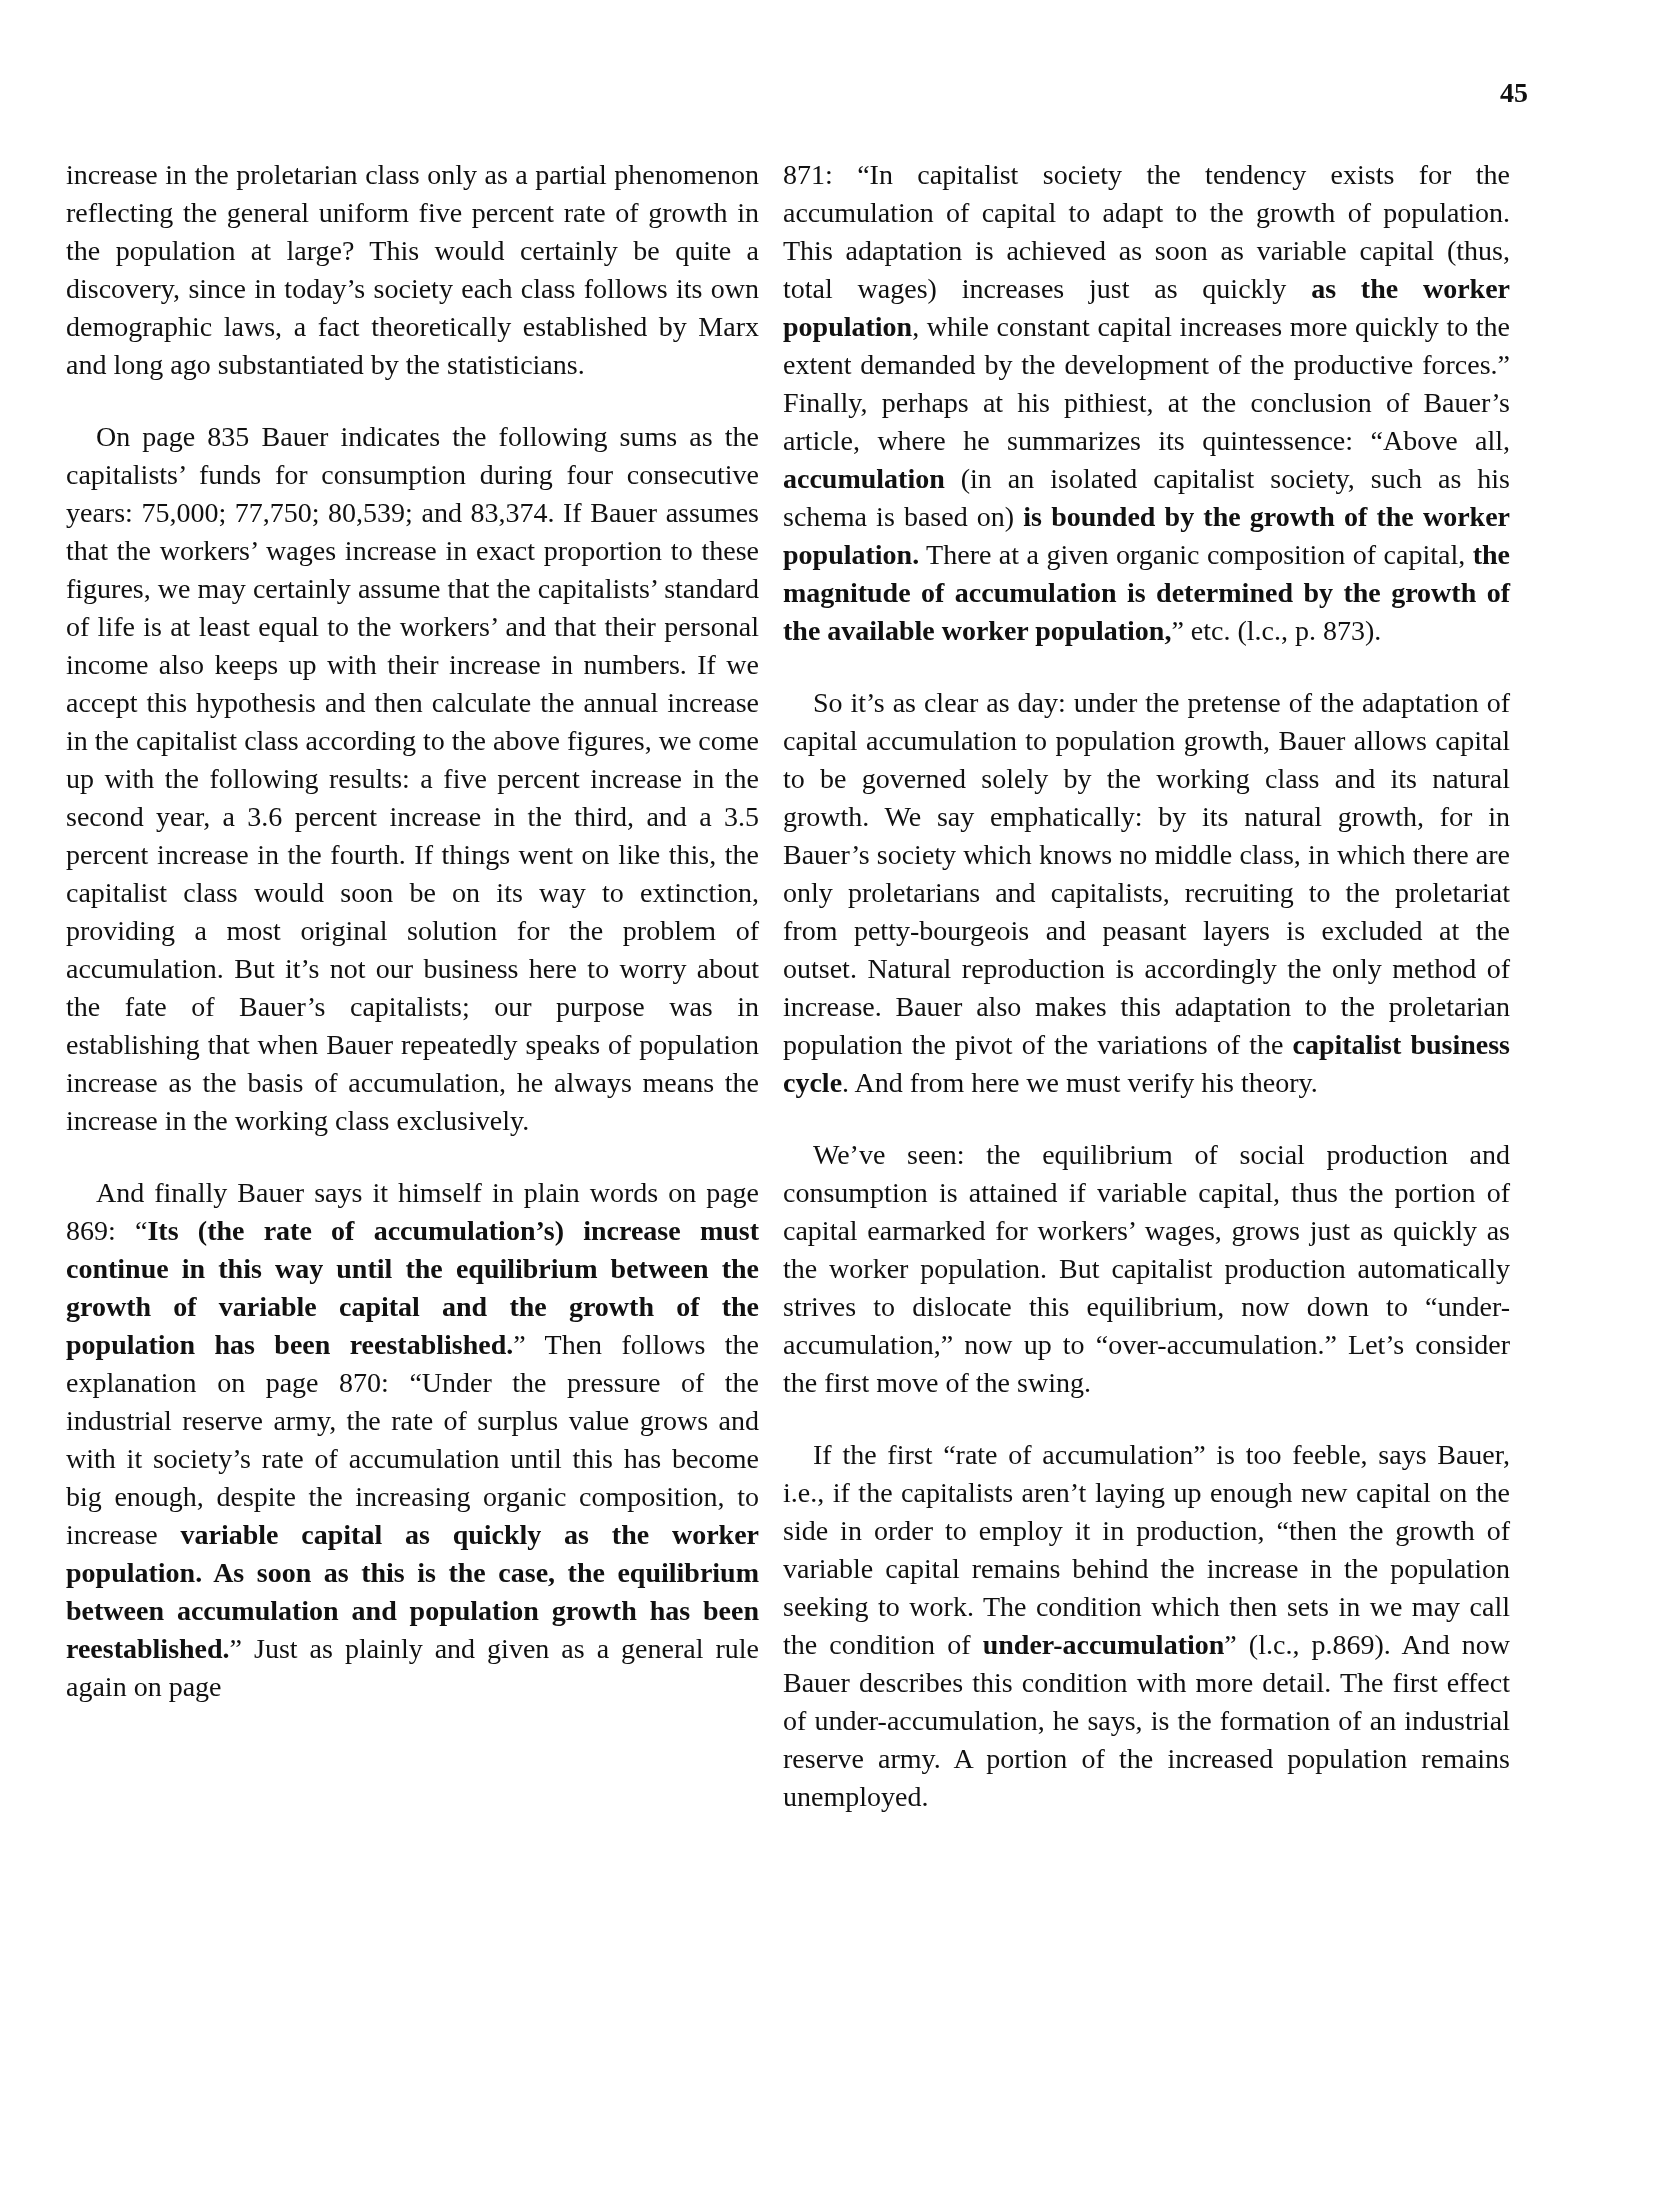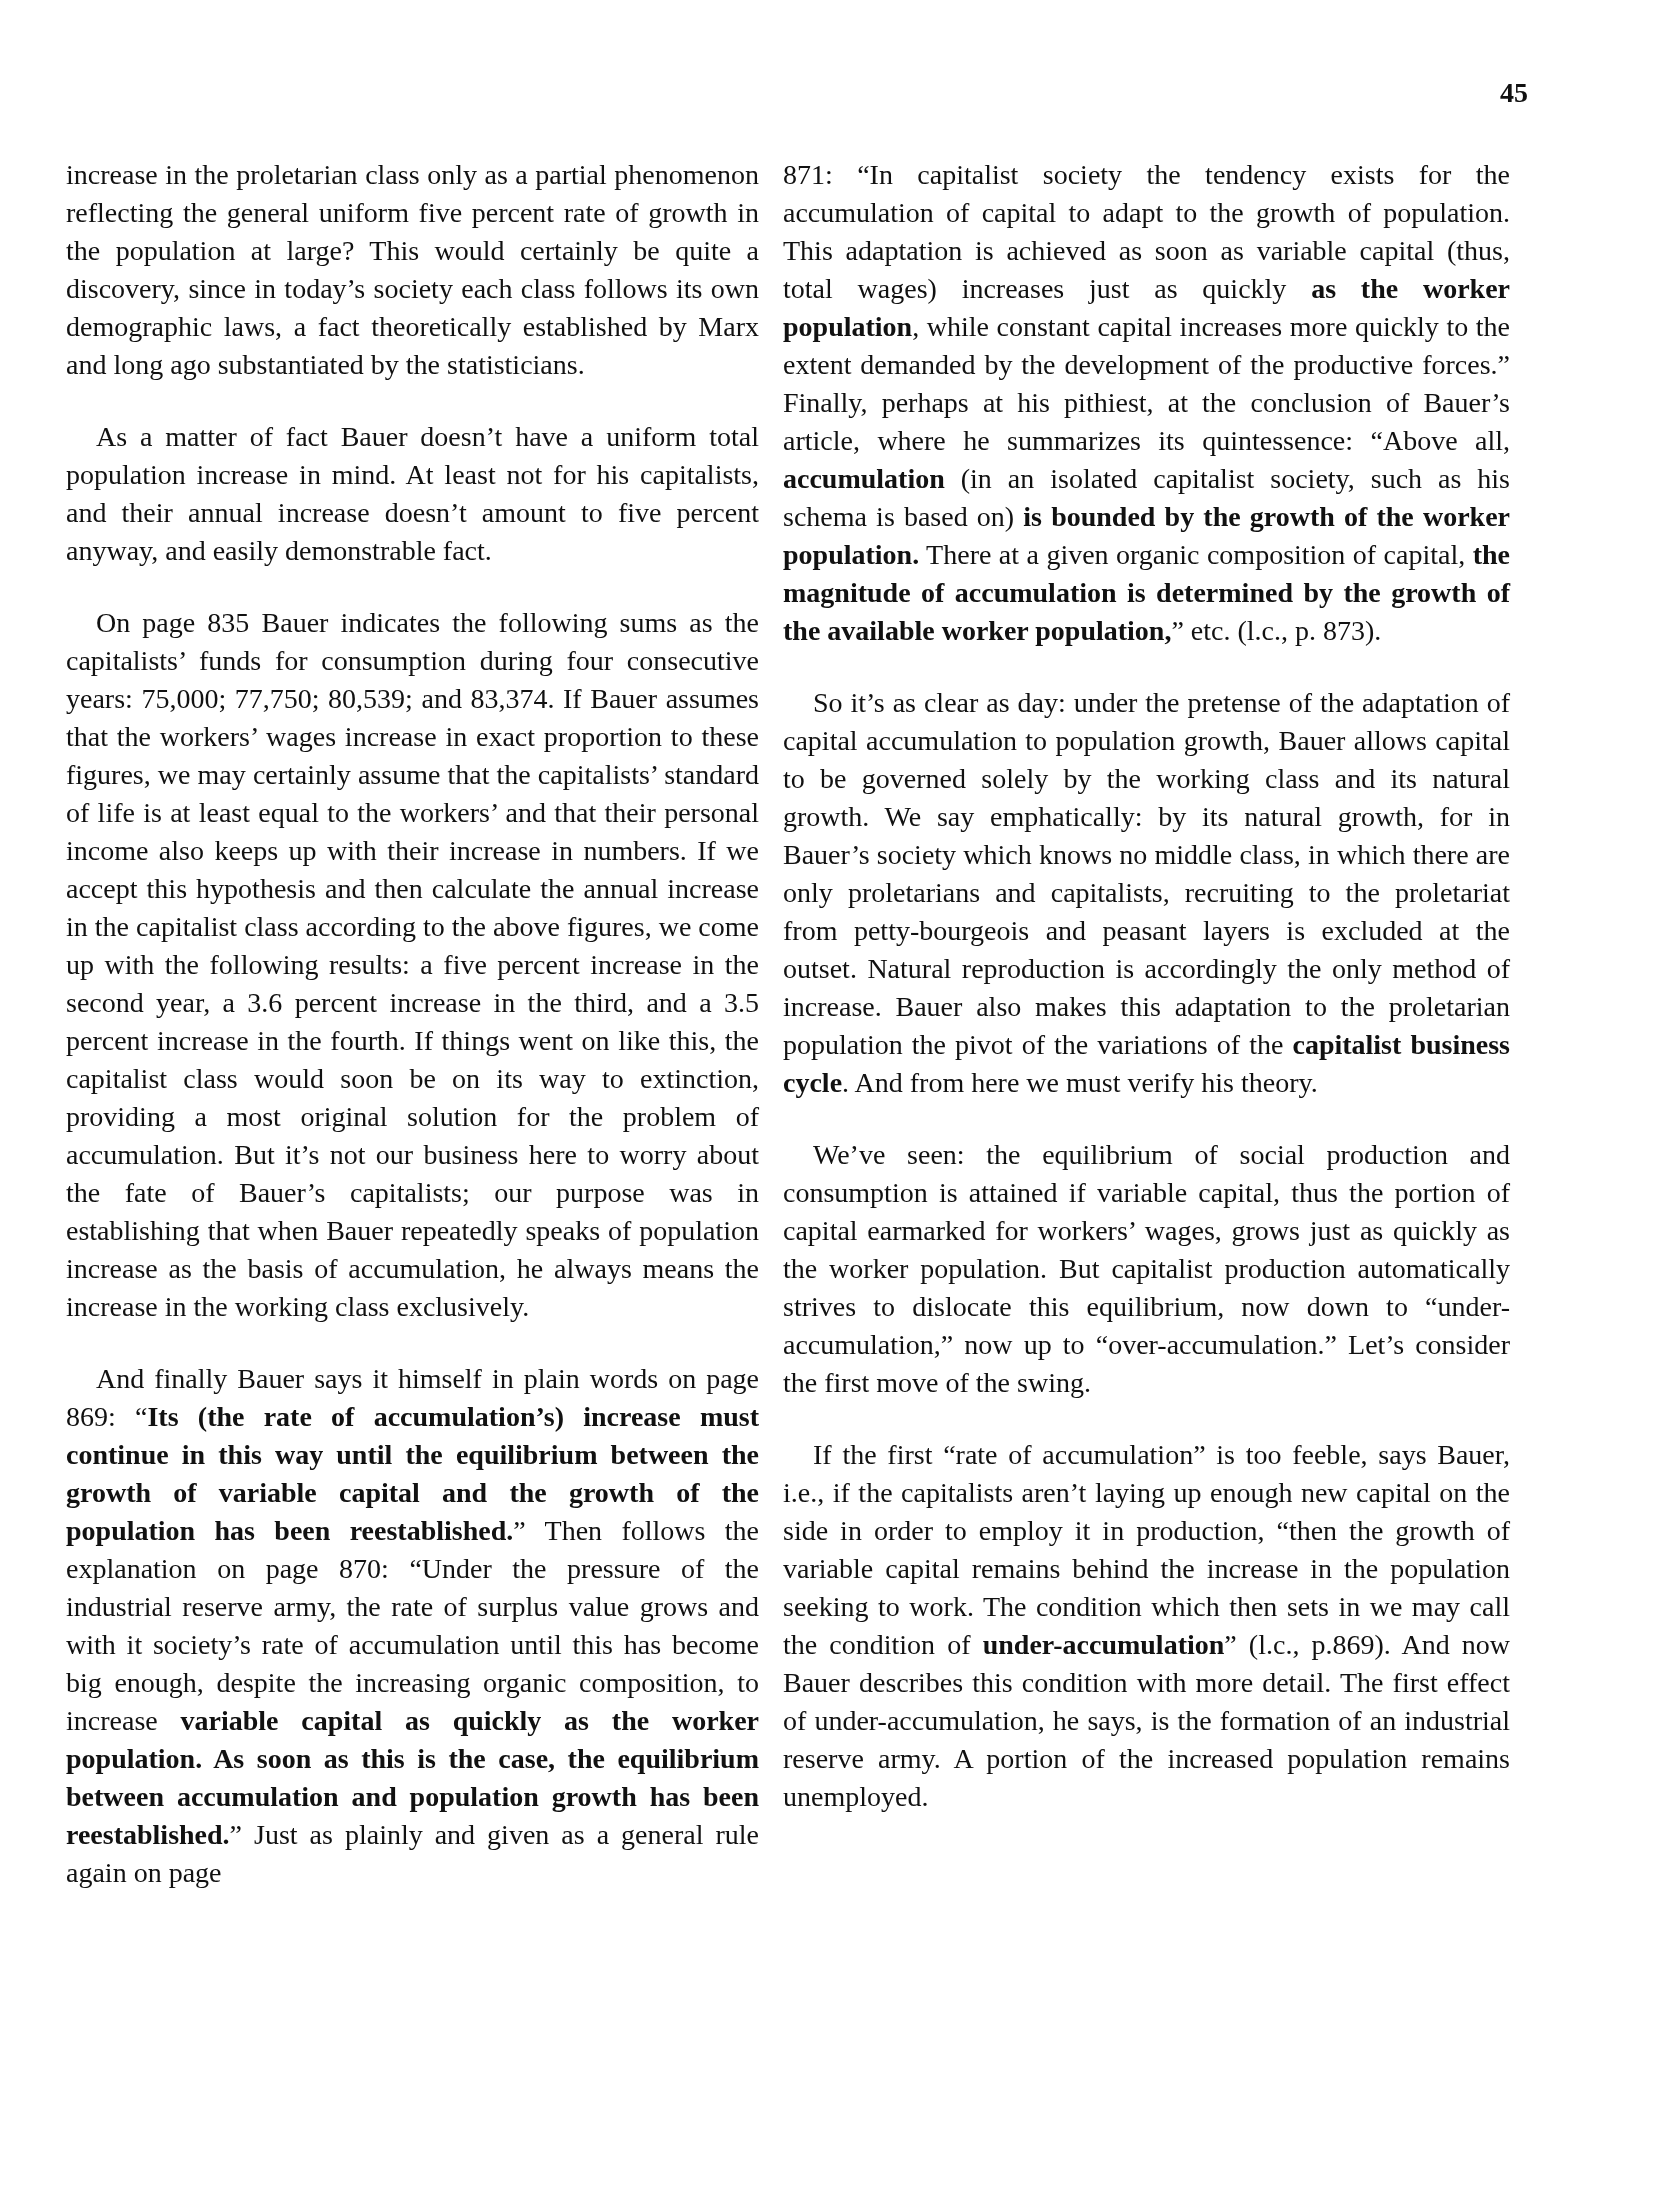--- a/index.html
+++ b/index.html
@@ -26,21 +26,20 @@
   .para:last-child { margin-bottom: 14px; }
   .seg-bold { font-weight: bold; }
 </style>
 </head>
 <body>
 
 <div class="page-number">45</div>
 
 <div class="column col-left">
   <p class="para"><span class="seg">increase in the proletarian class only as a partial phenomenon reflecting the general uniform five percent rate of growth in the population at large? This would certainly be quite a discovery, since in today’s society each class follows its own demographic laws, a fact theoretically established by Marx and long ago substantiated by the statisticians.</span></p>
-  <p class="para indent"><span class="seg">As a matter of fact Bauer doesn’t have a uniform total population increase in mind. At least not for his capitalists, and their annual increase doesn’t amount to five percent anyway, and easily demonstrable fact.</span></p>
   <p class="para indent"><span class="seg">On page 835 Bauer indicates the following sums as the capitalists’ funds for consumption during four consecutive years: 75,000; 77,750; 80,539; and 83,374. If Bauer assumes that the workers’ wages increase in exact proportion to these figures, we may certainly assume that the capitalists’ standard of life is at least equal to the workers’ and that their personal income also keeps up with their increase in numbers. If we accept this hypothesis and then calculate the annual increase in the capitalist class according to the above figures, we come up with the following results: a five percent increase in the second year, a 3.6 percent increase in the third, and a 3.5 percent increase in the fourth. If things went on like this, the capitalist class would soon be on its way to extinction, providing a most original solution for the problem of accumulation. But it’s not our business here to worry about the fate of Bauer’s capitalists; our purpose was in establishing that when Bauer repeatedly speaks of population increase as the basis of accumulation, he always means the increase in the working class exclusively.</span></p>
   <p class="para indent"><span class="seg">And finally Bauer says it himself in plain words on page 869: “</span><span class="seg-bold">Its (the rate of accumulation’s) increase must continue in this way until the equilibrium between the growth of variable capital and the growth of the population has been reestablished.</span><span class="seg">” Then follows the explanation on page 870: “Under the pressure of the industrial reserve army, the rate of surplus value grows and with it society’s rate of accumulation until this has become big enough, despite the increasing organic composition, to increase </span><span class="seg-bold">variable capital as quickly as the worker population. As soon as this is the case, the equilibrium between accumulation and population growth has been reestablished.</span><span class="seg">” Just as plainly and given as a general rule again on page</span></p>
 </div>
 
 <div class="column col-right">
   <p class="para"><span class="seg">871: “In capitalist society the tendency exists for the accumulation of capital to adapt to the growth of population. This adaptation is achieved as soon as variable capital (thus, total wages) increases just as quickly </span><span class="seg-bold">as the worker population</span><span class="seg">, while constant capital increases more quickly to the extent demanded by the development of the productive forces.” Finally, perhaps at his pithiest, at the conclusion of Bauer’s article, where he summarizes its quintessence: “Above all, </span><span class="seg-bold">accumulation</span><span class="seg"> (in an isolated capitalist society, such as his schema is based on) </span><span class="seg-bold">is bounded by the growth of the worker population.</span><span class="seg"> There at a given organic composition of capital, </span><span class="seg-bold">the magnitude of accumulation is determined by the growth of the available worker population,</span><span class="seg">” etc. (l.c., p. 873).</span></p>
   <p class="para indent"><span class="seg">So it’s as clear as day: under the pretense of the adaptation of capital accumulation to population growth, Bauer allows capital to be governed solely by the working class and its natural growth. We say emphatically: by its natural growth, for in Bauer’s society which knows no middle class, in which there are only proletarians and capitalists, recruiting to the proletariat from petty-bourgeois and peasant layers is excluded at the outset. Natural reproduction is accordingly the only method of increase. Bauer also makes this adaptation to the proletarian population the pivot of the variations of the </span><span class="seg-bold">capitalist business cycle</span><span class="seg">. And from here we must verify his theory.</span></p>
   <p class="para indent"><span class="seg">We’ve seen: the equilibrium of social production and consumption is attained if variable capital, thus the portion of capital earmarked for workers’ wages, grows just as quickly as the worker population. But capitalist production automatically strives to dislocate this equilibrium, now down to “under-accumulation,” now up to “over-accumulation.” Let’s consider the first move of the swing.</span></p>
   <p class="para indent"><span class="seg">If the first “rate of accumulation” is too feeble, says Bauer, i.e., if the capitalists aren’t laying up enough new capital on the side in order to employ it in production, “then the growth of variable capital remains behind the increase in the population seeking to work. The condition which then sets in we may call the condition of </span><span class="seg-bold">under-accumulation</span><span class="seg">” (l.c., p.869). And now Bauer describes this condition with more detail. The first effect of under-accumulation, he says, is the formation of an industrial reserve army. A portion of the increased population remains unemployed.</span></p>
 </div>

